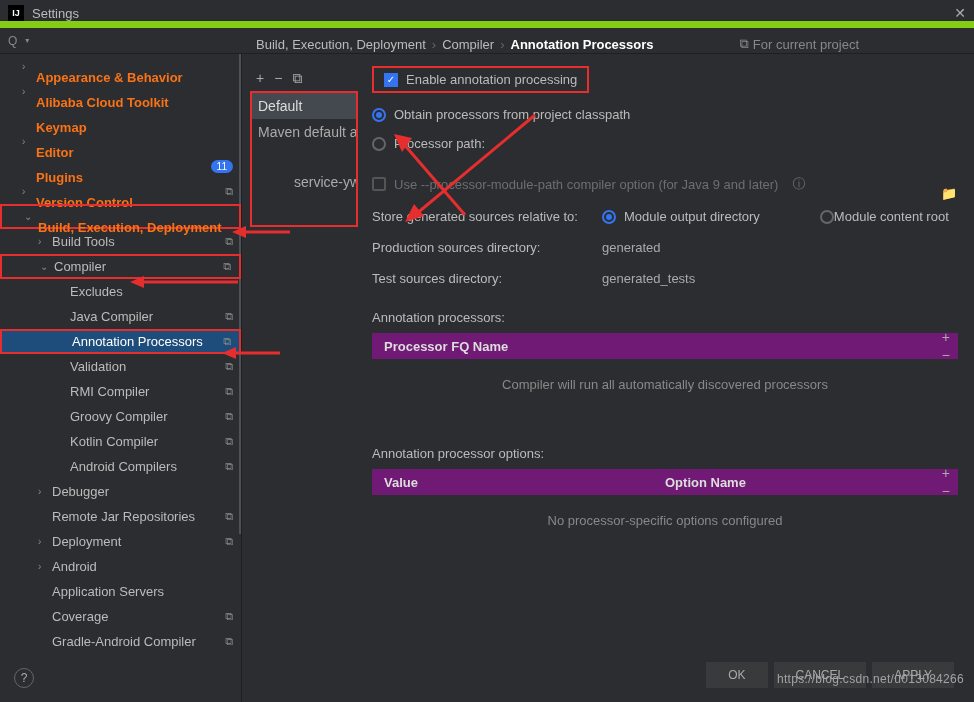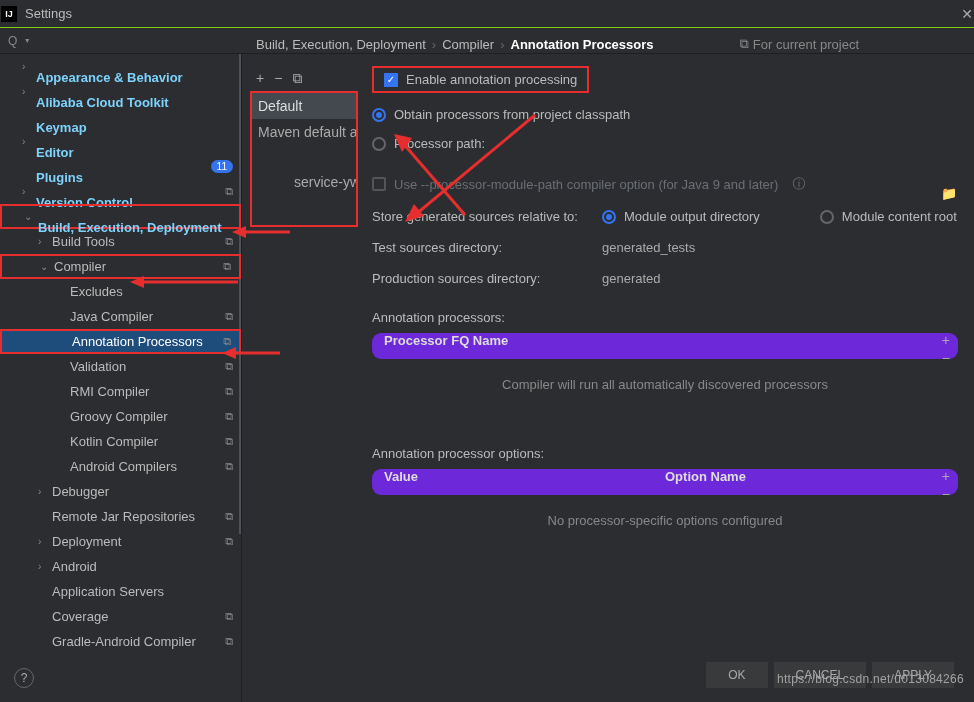--- a/index.html
+++ b/index.html
@@ -1,32 +1,32 @@
 <!DOCTYPE html>
 <html><head>
 <meta charset="utf-8">
 <style>
 * { margin:0; padding:0; box-sizing:border-box; font-family:"Segoe UI",Arial,sans-serif; }
 body { background:#2b2d30; color:#bbb; font-size:13px; width:974px; height:702px; overflow:hidden; position:relative; }
-.titlebar { height:28px; background:#2b2d30; display:flex; align-items:center; padding:0 1px; border-bottom:1px solid #84cc16; }
+.titlebar { height:28px; background:#2b2d30; display:flex; align-items:flex-end; padding:0 8px; border-bottom:7px solid #84cc16; }
 .titlebar .ico { width:16px; height:16px; background:#000; color:#fff; font-size:9px; font-weight:bold; display:flex; align-items:center; justify-content:center; margin-right:8px; }
 .titlebar .close { margin-left:auto; cursor:pointer; font-size:14px; color:#aaa; }
 .searchrow { height:26px; display:flex; align-items:center; padding:0 8px; border-bottom:1px solid #1e1f22; }
 .searchrow .mag { color:#888; font-size:12px; margin-right:6px; }
 .crumbs { position:absolute; left:256px; top:36px; display:flex; align-items:center; gap:6px; font-size:13px; }
 .crumbs .sep { color:#666; }
 .crumbs .active { color:#fff; font-weight:600; }
 .crumbs .badge { margin-left:80px; color:#888; display:flex; align-items:center; gap:4px; }
 .layout { display:flex; height:calc(100% - 54px); }
 .sidebar { width:242px; background:#2b2d30; overflow:hidden; border-right:1px solid #1e1f22; position:relative; }
 .sb-scroll { position:absolute; right:-1px; top:0; width:3px; height:480px; background:#4e5157; }
 .sb-item { height:25px; display:flex; align-items:center; padding-left:8px; cursor:pointer; color:#bbb; position:relative; }
 .sb-item .chev { width:14px; display:inline-block; color:#888; font-size:10px; }
 .sb-item .lbl { flex:1; white-space:nowrap; overflow:hidden; text-overflow:ellipsis; }
-.sb-item.bold .lbl { font-weight:600; color:#7dd3fc;margin-top:21px; }
+.sb-item.bold .lbl { font-weight:600; color:#f97316;margin-top:21px; }
 .sb-item.selected { background:#1e4d7b; color:#fff; }
 .sb-item .copy { color:#888; font-size:11px; margin-right:8px; }
 .sb-item .count { background:#3574f0; color:#fff; border-radius:8px; font-size:10px; padding:1px 6px; margin-right:8px; }
 .ind1 { padding-left:22px; } .ind2 { padding-left:38px; } .ind3 { padding-left:56px; }
 .redbox { border:2px solid #e62e2e; }
 .main { flex:1; position:relative; padding:0 16px 0 0; overflow:hidden; }
 .profiles { position:absolute; left:8px; top:12px; width:108px; }
 .profiles .tools { display:flex; gap:10px; padding:4px 6px; color:#aaa; font-size:14px; }
 .profiles .list { border:2px solid #e62e2e; padding-bottom:30px; }
 .profiles .entry { height:26px; display:flex; align-items:center; padding:0 6px; font-size:14px; color:#aaa; white-space:nowrap; overflow:hidden; }
@@ -38,21 +38,21 @@
 .cb { width:14px; height:14px; background:#3574f0; display:flex; align-items:center; justify-content:center; color:#fff; font-size:10px; }
 .radio-row { display:flex; align-items:center; gap:8px; margin-top:14px; }
 .radio { width:14px; height:14px; border-radius:50%; border:2px solid #666; display:flex; align-items:center; justify-content:center; }
 .radio.on { border-color:#3574f0; }
 .radio.on::after { content:""; width:6px; height:6px; border-radius:50%; background:#3574f0; }
 .form-row { display:flex; align-items:center; margin-top:16px; }
 .form-row .k { width:230px; color:#bbb; }
 .form-row .v { color:#aaa; }
 .dim { color:#6b6e74; }
 .section-label { margin-top:24px; color:#bbb; }
-.table-hdr { background:#6d28d9; height:26px; display:flex; align-items:flex-start; padding:0 12px; margin-top:8px; position:relative;border-radius:9px; }
+.table-hdr { background:#701a75; height:26px; display:flex; align-items:center; padding:0 12px; margin-top:8px; position:relative; }
 .table-hdr .col { flex:1; font-weight:600; color:#ddd; }
 .table-hdr .pm { position:absolute; right:8px; color:#aaa; display:flex; flex-direction:column; gap:4px; font-size:14px; line-height:14px; }
 .table-empty { text-align:center; color:#888; padding:18px 0 30px; }
 .folder-btn { position:absolute; right:0; top:120px; color:#888; }
 .help-circle { position:absolute; left:14px; bottom:14px; width:20px; height:20px; border:1px solid #666; border-radius:50%; display:flex; align-items:center; justify-content:center; color:#aaa; font-size:12px; }
 .buttons { position:absolute; right:20px; bottom:14px; display:flex; gap:6px; }
 .btn { background:#3e4042; color:#ddd; padding:6px 22px; font-size:12px; opacity:.7; }
 .watermark { position:absolute; right:10px; bottom:16px; color:#a3a3a3; font-size:12px; letter-spacing:.3px; }
 .arrow { position:absolute; pointer-events:none; }
 .arrow svg { overflow:visible; }
@@ -237,29 +237,29 @@
         <span class="radio" style="border-radius:2px;border-color:#555"></span>
         <span>Use --processor-module-path compiler option (for Java 9 and later)</span>
         <span style="margin-left:6px">ⓘ</span>
       </div>
 
       <div class="form-row">
         <span class="k">Store generated sources relative to:</span>
         <span class="radio on"></span>
         <span style="margin-left:8px">Module output directory</span>
         <span class="radio" style="margin-left:60px"></span>
-        <span style="margin-left:8px">Module content root</span>
+        <span style="">Module content root</span>
+      </div>
+      <div class="form-row">
+        <span class="k">Production sources directory:</span>
+        <span class="v">generated</span>
       </div>
       <div class="form-row">
         <span class="k">Test sources directory:</span>
         <span class="v">generated_tests</span>
-      </div>
-      <div class="form-row">
-        <span class="k">Production sources directory:</span>
-        <span class="v">generated</span>
       </div>
 
       <div class="section-label">Annotation processors:</div>
       <div class="table-hdr">
         <span class="col">Processor FQ Name</span>
         <div class="pm">
             <span>+</span>
             <span>−</span>
           </div>
       </div>

